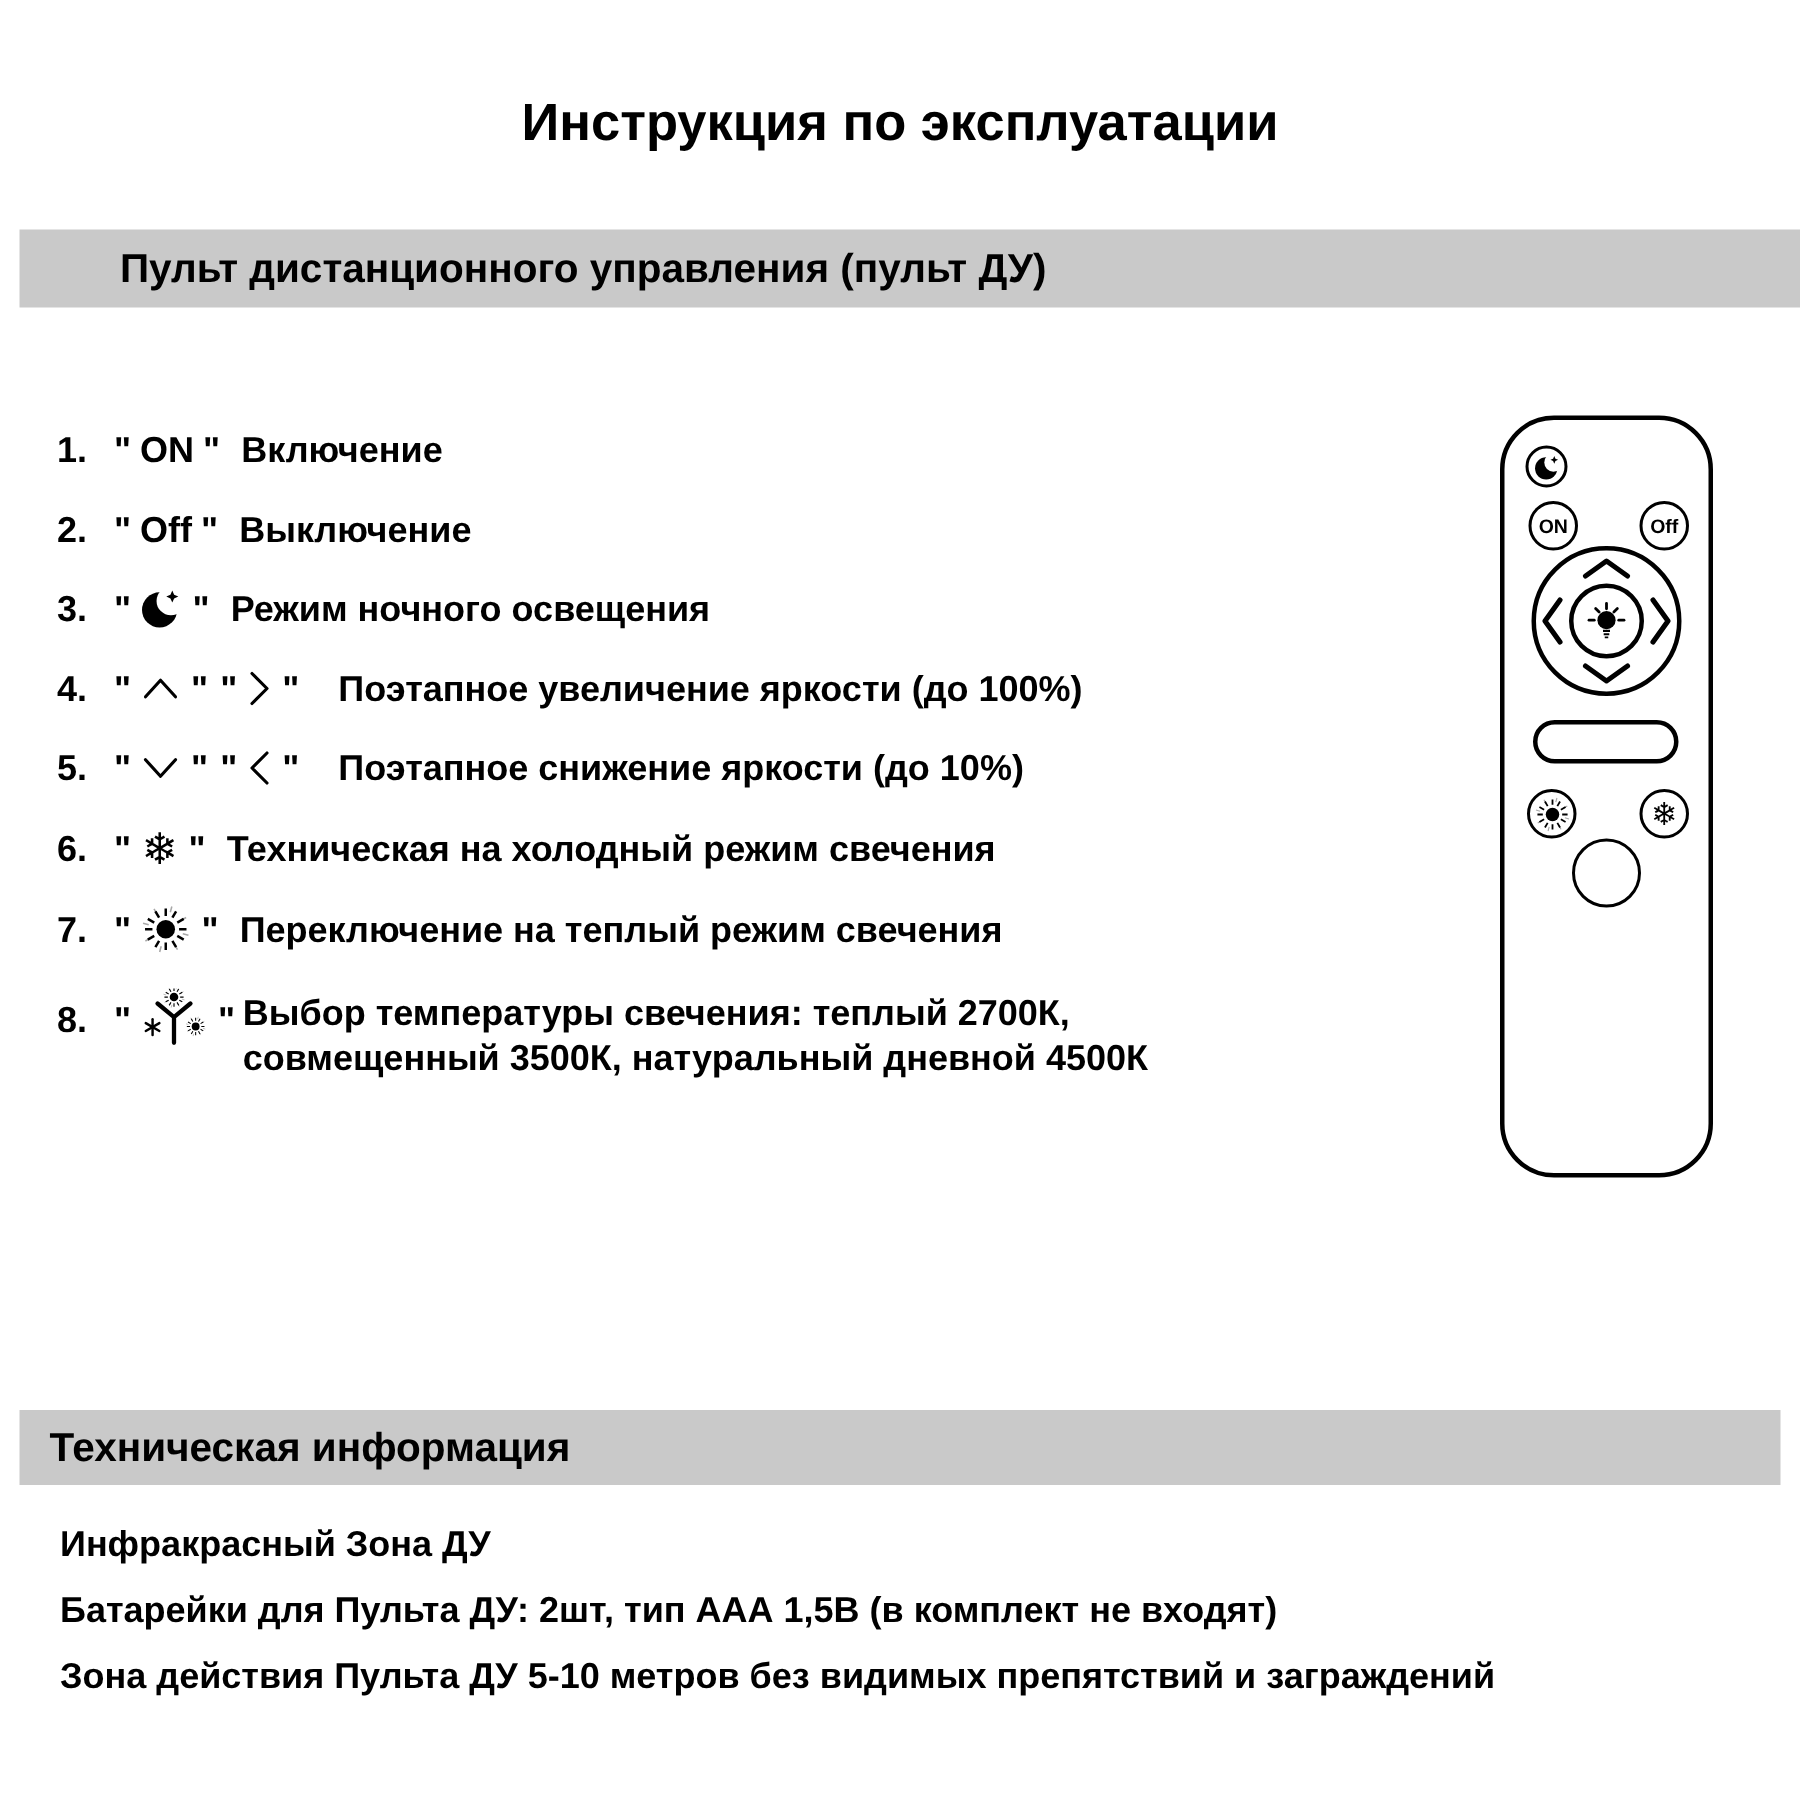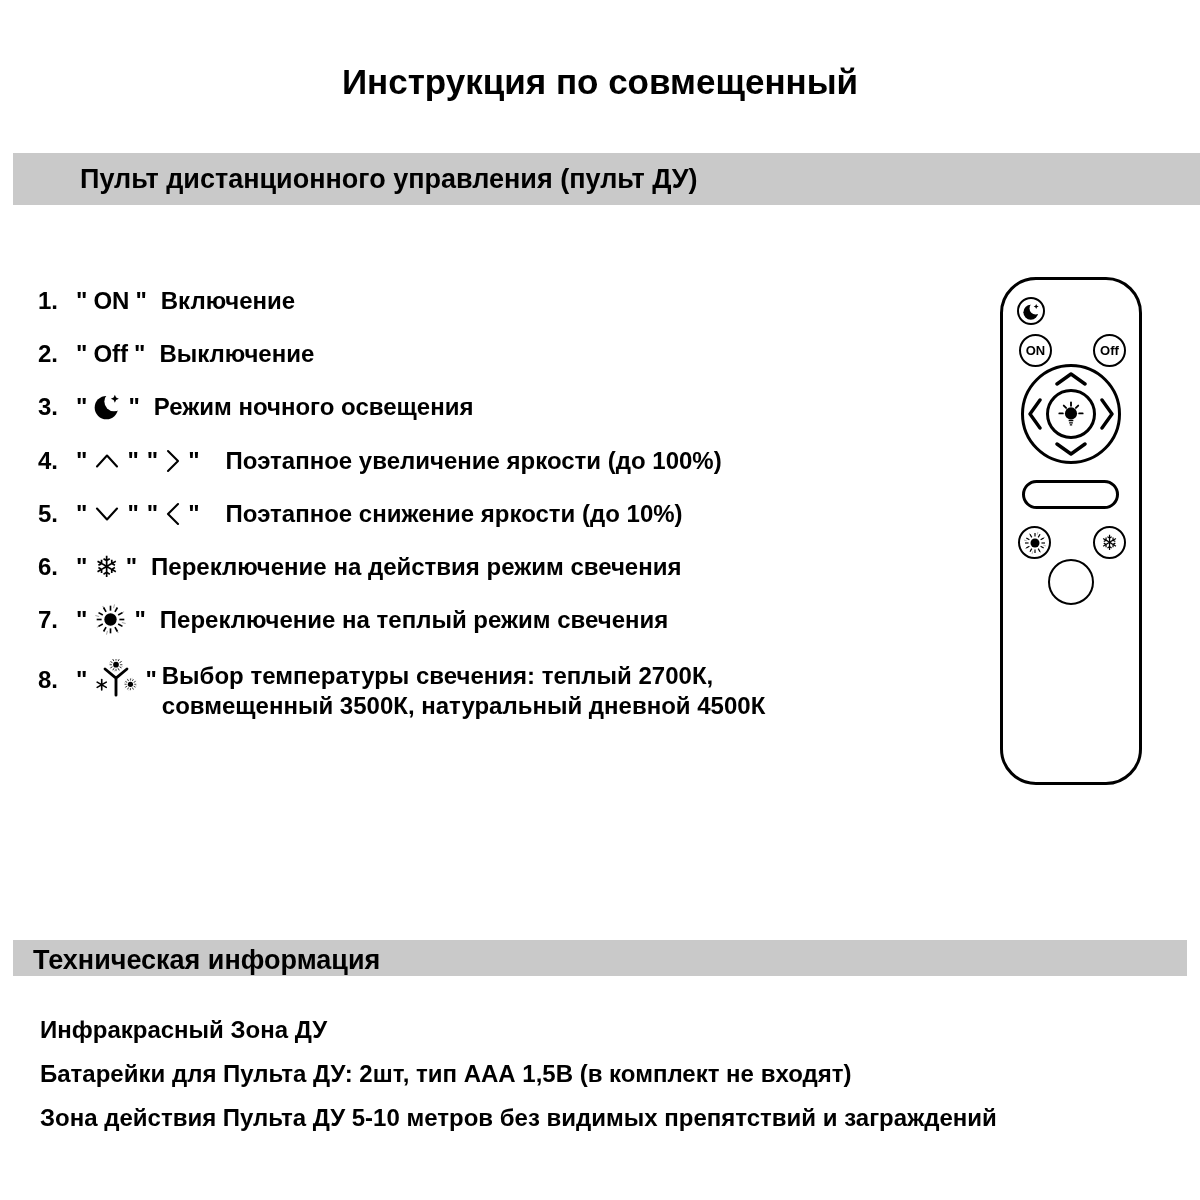--- a/index.html
+++ b/index.html
@@ -6,21 +6,21 @@
   .page{position:relative;width:1200px;height:1200px;background:#fff;overflow:hidden;
         font-family:"Liberation Sans","DejaVu Sans",sans-serif;color:#000;}
 
   .title{position:absolute;left:0;top:62px;width:1200px;text-align:center;
          font-size:35px;font-weight:bold;margin:0;}
 
   .banner{position:absolute;left:13px;width:1174px;background:#c9c9c9;
           display:flex;align-items:center;}
   .banner span{font-size:27px;font-weight:bold;padding-left:20px;}
   .banner1{top:153px;height:52px;padding-left:47px;}
-  .banner2{top:940px;height:36px;align-items:flex-end;}
+  .banner2{top:940px;height:50px;}
 
   .list{position:absolute;left:38px;top:286px;width:930px;}
   .li{font-size:24px;font-weight:bold;line-height:30px;margin-bottom:23px;white-space:nowrap;}
   .num{display:inline-block;width:34px;}
   .q{margin:0 4px;}
   .symtext{margin:0 2px;}
   .lbl{margin-left:10px;}
   .lbl-gap{margin-left:22px;margin-top:31px;}
   .lbl8{display:inline-block;vertical-align:top;margin-left:1px;}
   .lbl8 span{display:block;}
@@ -125,21 +125,21 @@
         <line x1="0" y1="-5.5" x2="0" y2="5.5" transform="rotate(120)"></line>
         <circle r="1.5" fill="#000" stroke="none"></circle>
       </g>
       <use href="#g-sun" transform="translate(30.8 19.2) scale(0.46)"></use>
     </g>
   </defs>
 </svg>
 
 <div class="page">
 
-  <h1 class="title">Инструкция по совмещенный</h1>
+  <h1 class="title">Инструкция по эксплуатации</h1>
 
   <div class="banner banner1">
     <span>Пульт дистанционного управления (пульт ДУ)</span>
   </div>
 
   <div class="list">
 
     <div class="li">
       <span class="num">1.</span><span class="q">"</span><span class="symtext">ON</span><span class="q">"</span><span class="lbl">Включение</span>
     </div>
@@ -164,21 +164,21 @@
 
     <div class="li">
       <span class="num">5.</span><span class="q">"</span><svg class="icn" width="26" height="16" viewBox="0 0 26 16">
           <use href="#g-chev-v" transform="rotate(180 13 8)"></use>
         </svg><span class="q">"</span><span class="q">"</span><svg class="icn" width="16" height="26" viewBox="0 0 16 26">
           <use href="#g-chev-h" transform="rotate(180 8 13)"></use>
         </svg><span class="q">"</span><span class="lbl lbl-gap">Поэтапное снижение яркости (до 10%)</span>
     </div>
 
     <div class="li">
-      <span class="num">6.</span><span class="q">"</span><span class="snowglyph">❄</span><span class="q">"</span><span class="lbl">Переключение на действия режим свечения</span>
+      <span class="num">6.</span><span class="q">"</span><span class="snowglyph">❄</span><span class="q">"</span><span class="lbl">Техническая на холодный режим свечения</span>
     </div>
 
     <div class="li">
       <span class="num">7.</span><span class="q">"</span><svg class="icn" width="33" height="33" viewBox="0 0 32 32">
           <use href="#g-sun"></use>
         </svg><span class="q">"</span><span class="lbl">Переключение на теплый режим свечения</span>
     </div>
 
     <div class="li">
       <span class="num">8.</span><span class="q">"</span><svg class="icn" width="44" height="40" viewBox="0 0 46 42">

